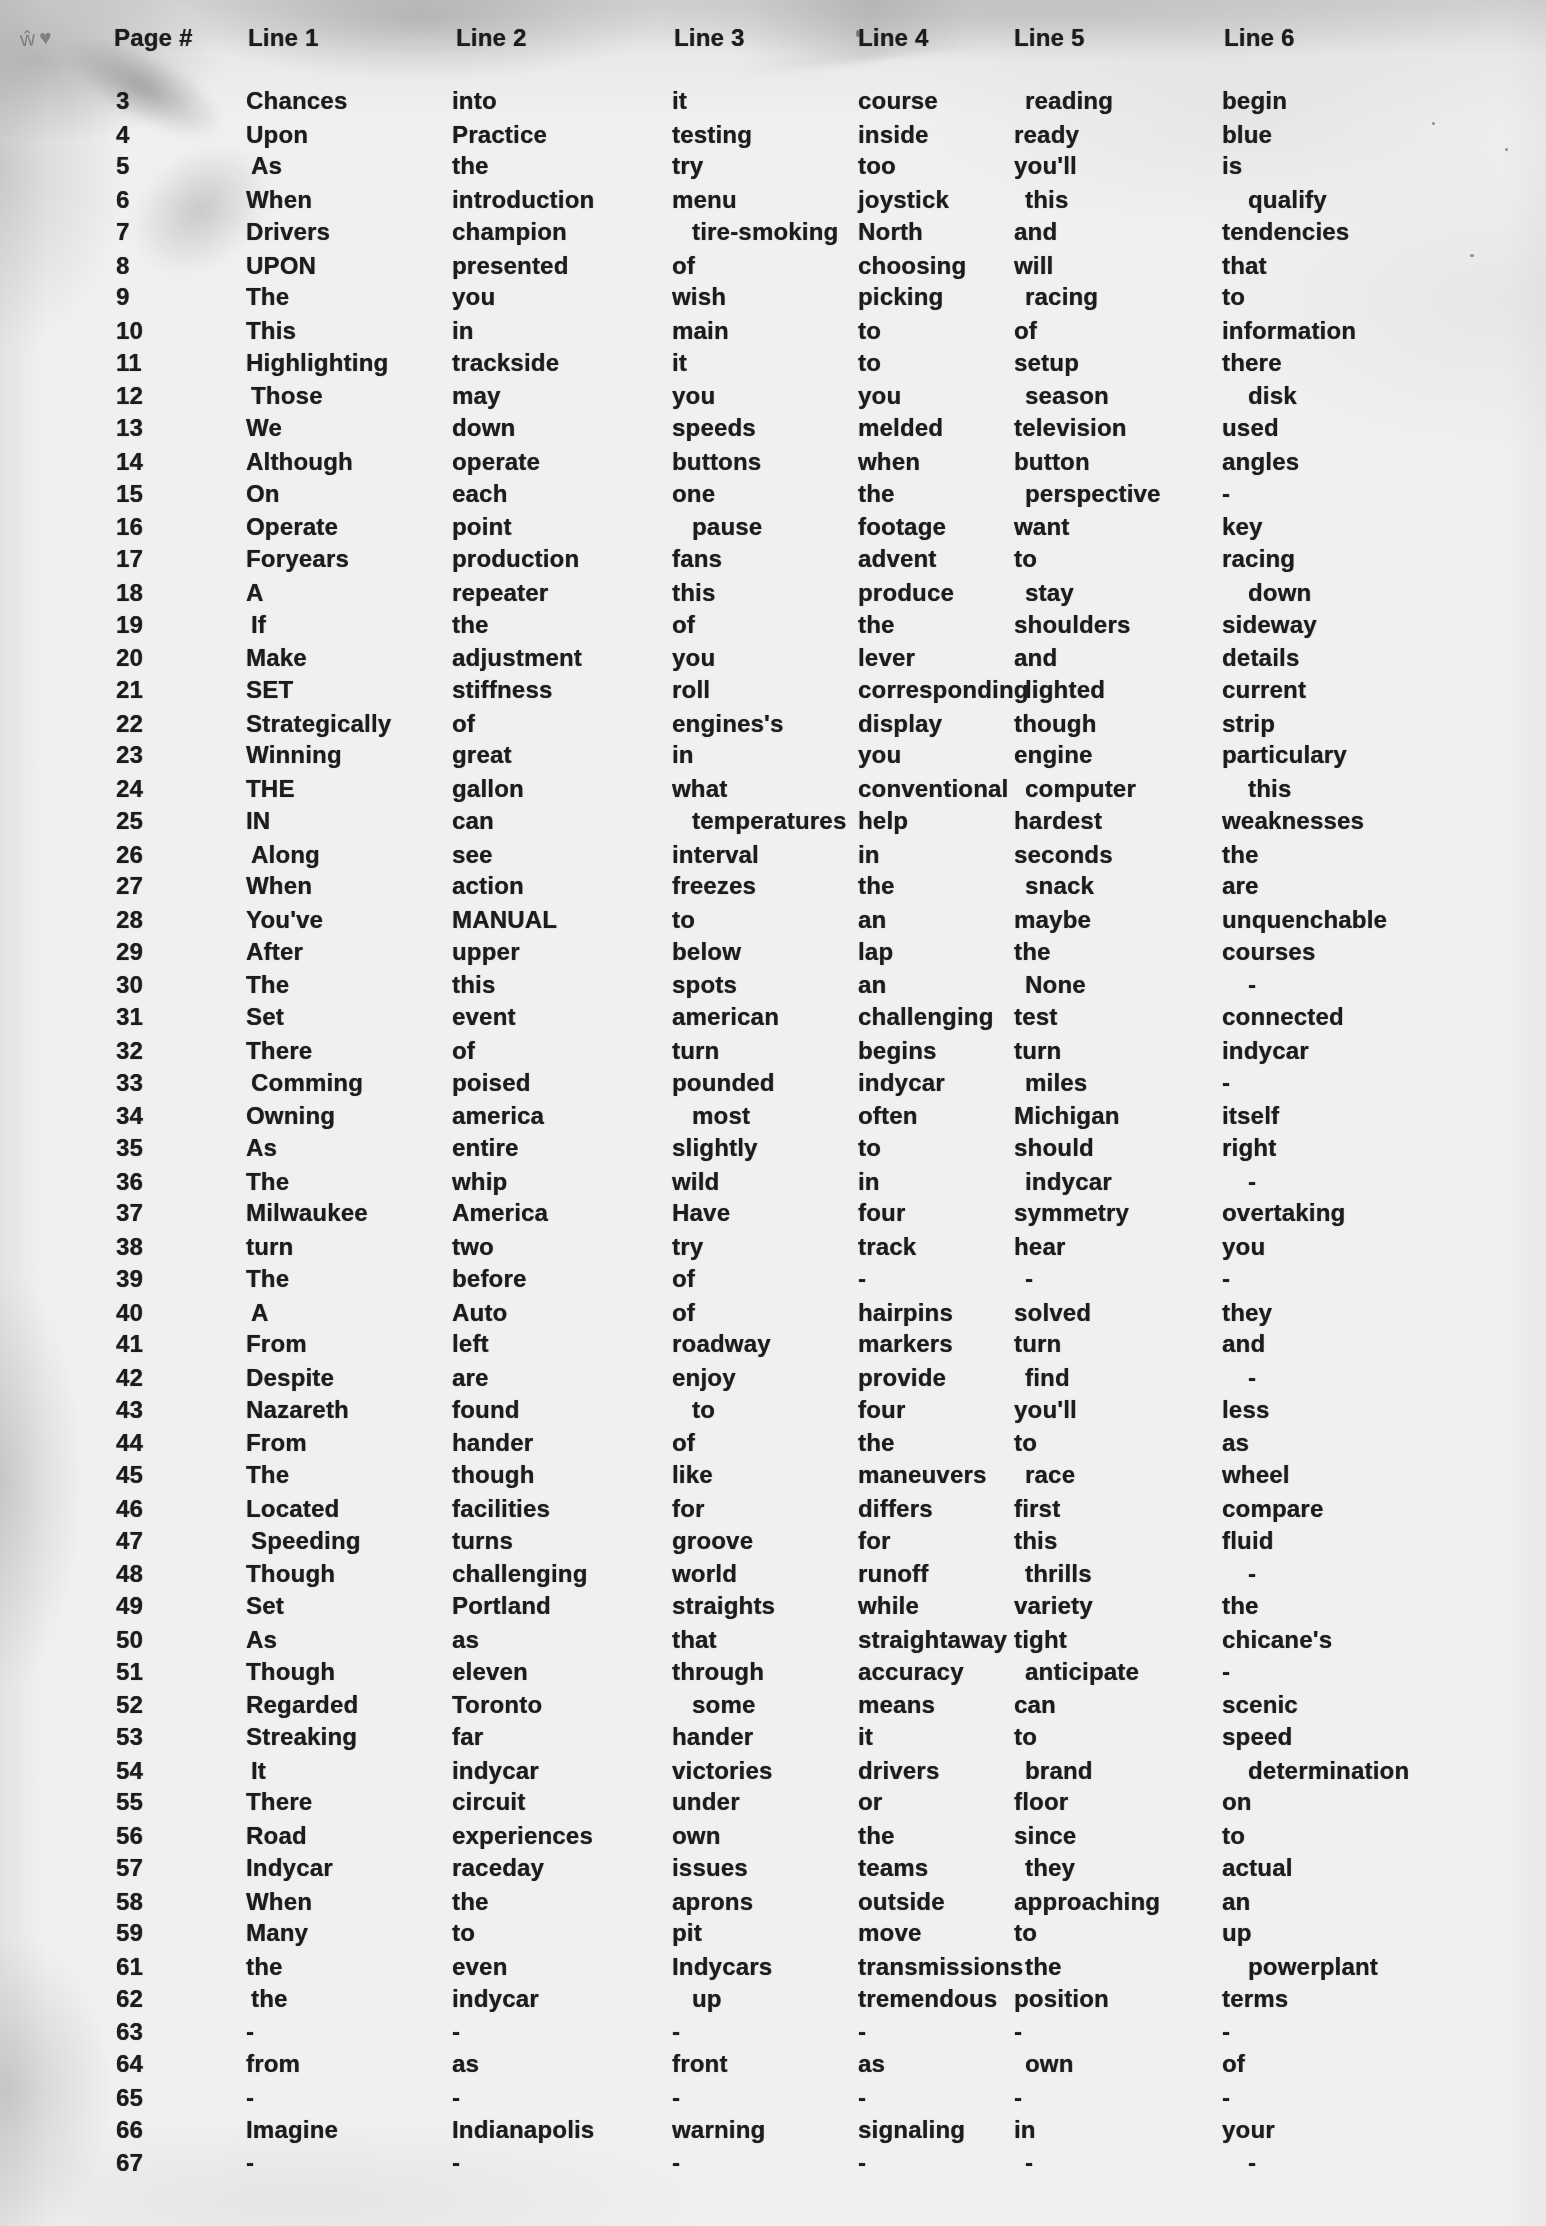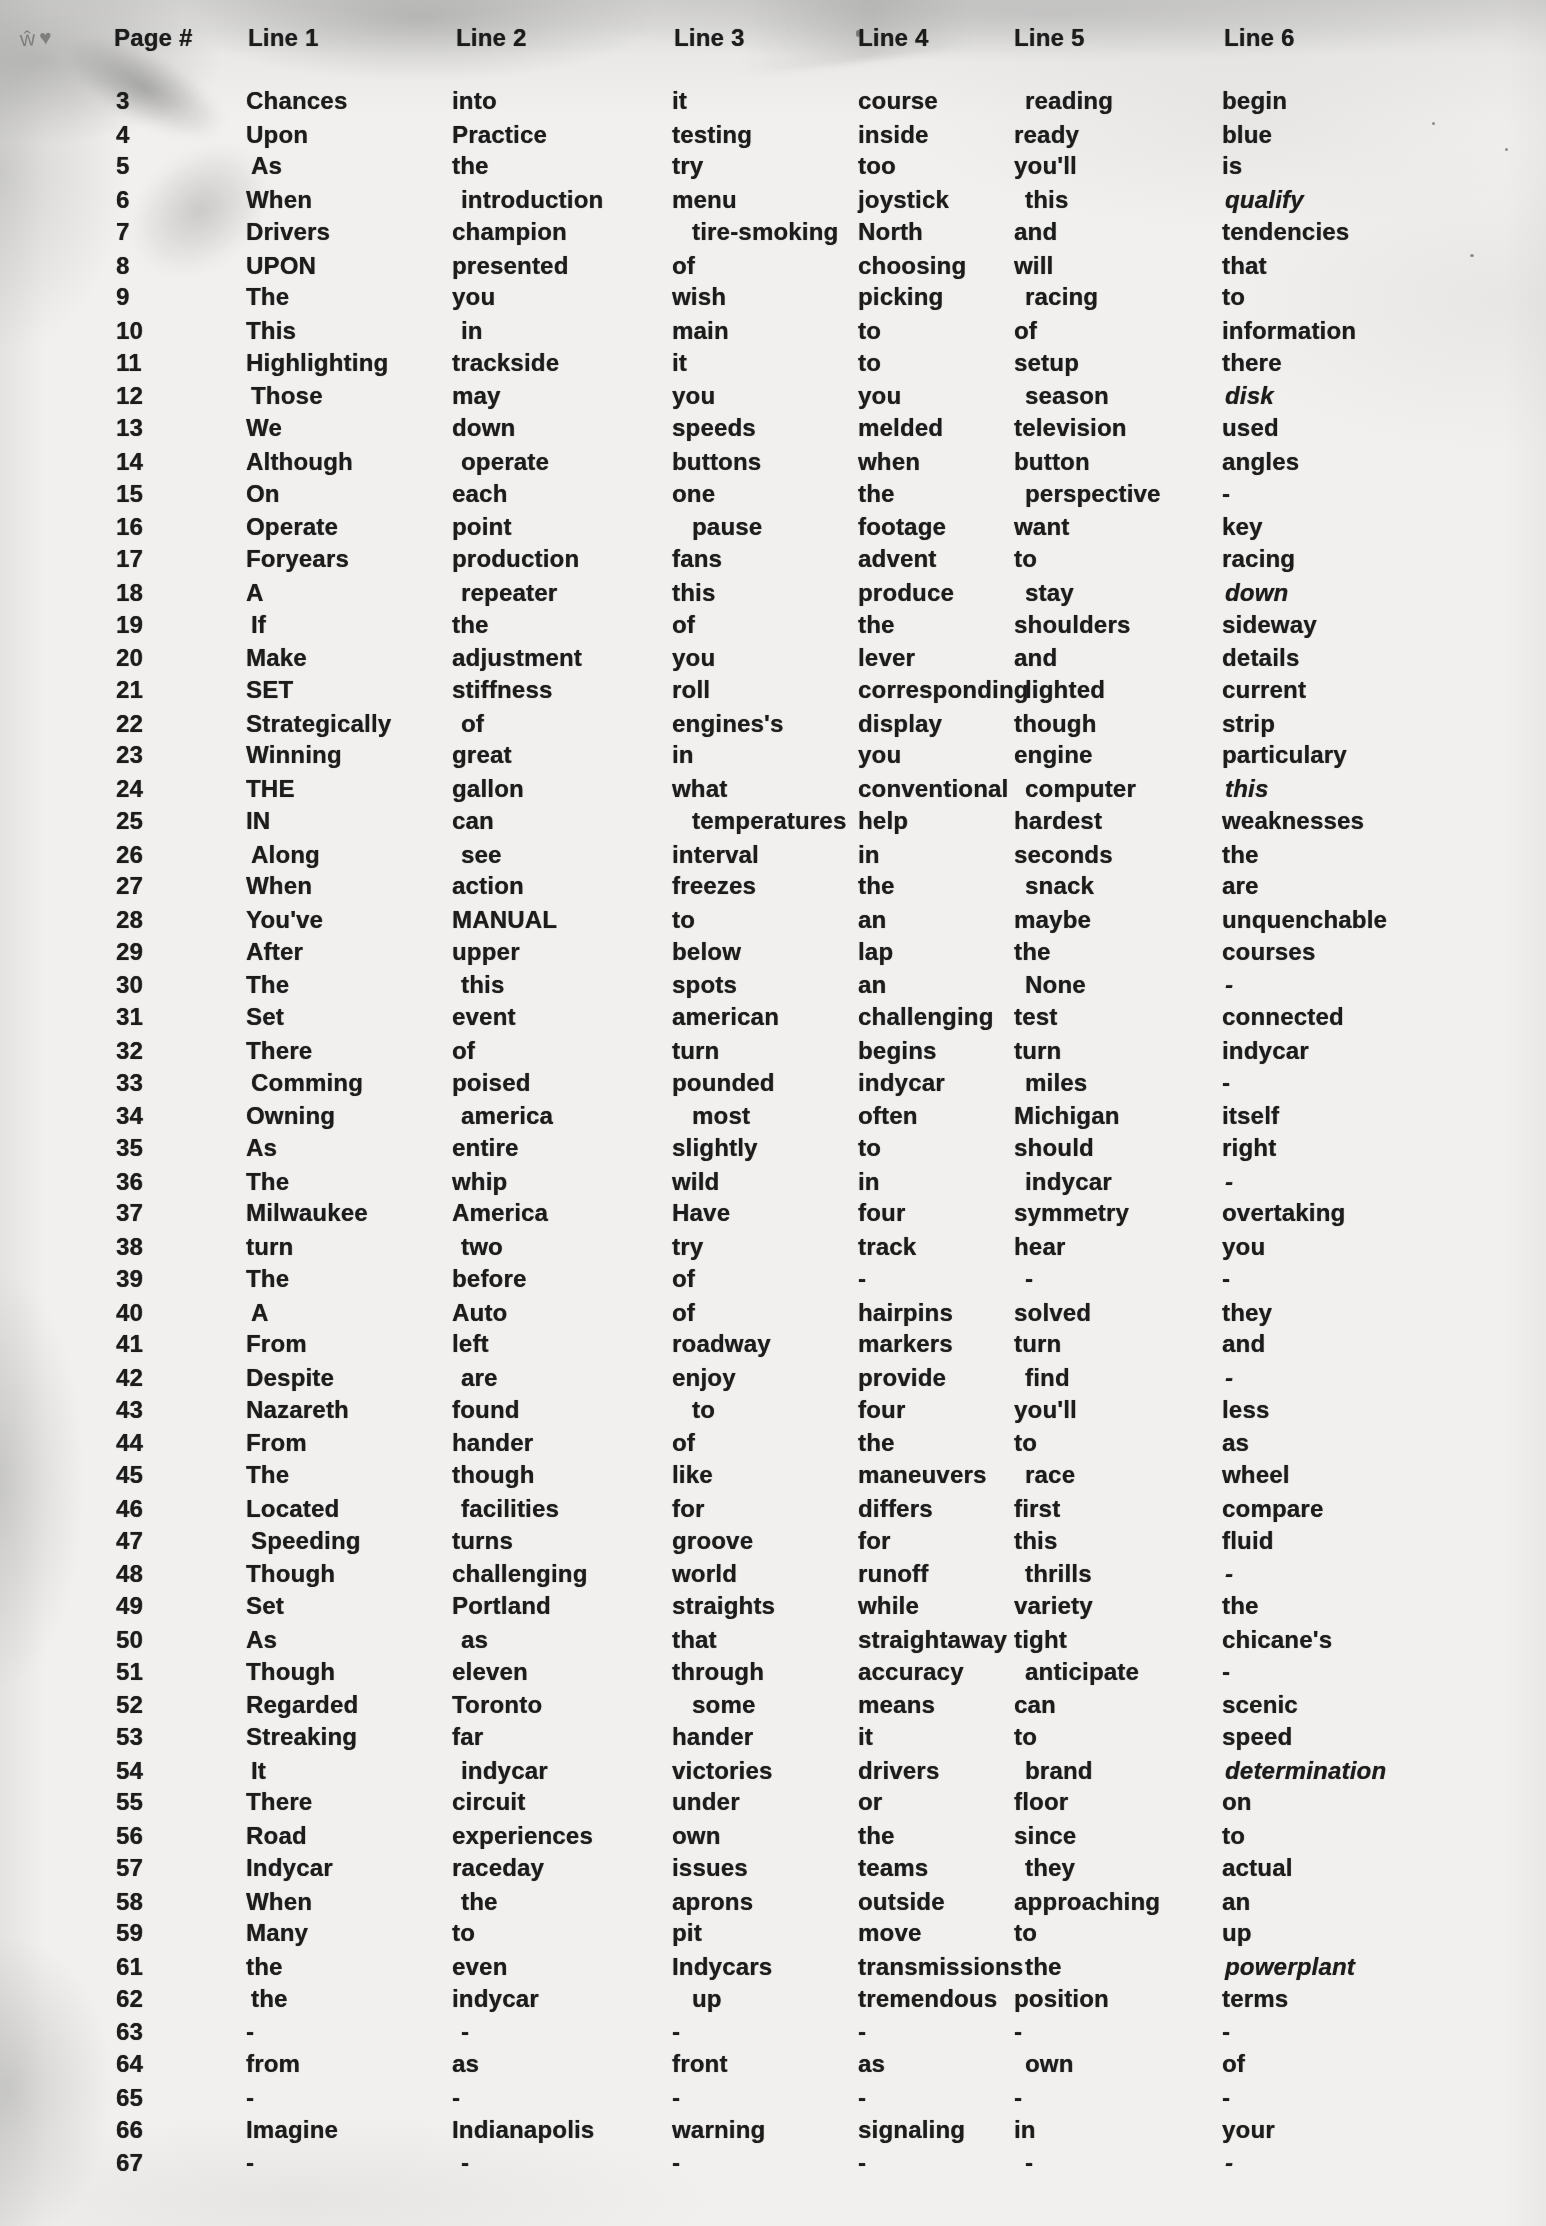--- a/index.html
+++ b/index.html
@@ -71,25 +71,25 @@
   .c1 { left: 246px; }
   .c2 { left: 452px; }
   .c3 { left: 672px; }
   .c4 { left: 858px; }
   .c5 { left: 1014px; }
   .c6 { left: 1222px; }
   .hc0 { left: 114px; text-align: center; } .hc1 { left: 248px; } .hc2 { left: 456px; }
   .hc3 { left: 674px; } .hc4 { left: 858px; } .hc5 { left: 1014px; } .hc6 { left: 1224px; }
 
   
-  .row:nth-child(4n)   .c2 { margin-left: 9px; }
+  .row:nth-child(4n)   .c2 { }
   .row:nth-child(7n+3) .c1 { margin-left: 5px; }
   .row:nth-child(5n+2) .c4 { }
   .row:nth-child(3n+1) .c5 { margin-left: 11px; }
-  .row:nth-child(6n+4) .c6 { margin-left: 3px; font-style: italic; }
+  .row:nth-child(6n+4) .c6 { margin-left: 26px; }
   .row:nth-child(9n+5) .c3 { margin-left: 20px; }
   .row:nth-child(2n)   .cell { transform: translateY(0.6px); }
 </style>
 </head>
 <body>
 
 <div class="scan">
   <div class="crease"></div>
   <div class="smudge-a"></div>
   <div class="smudge-b"></div>

